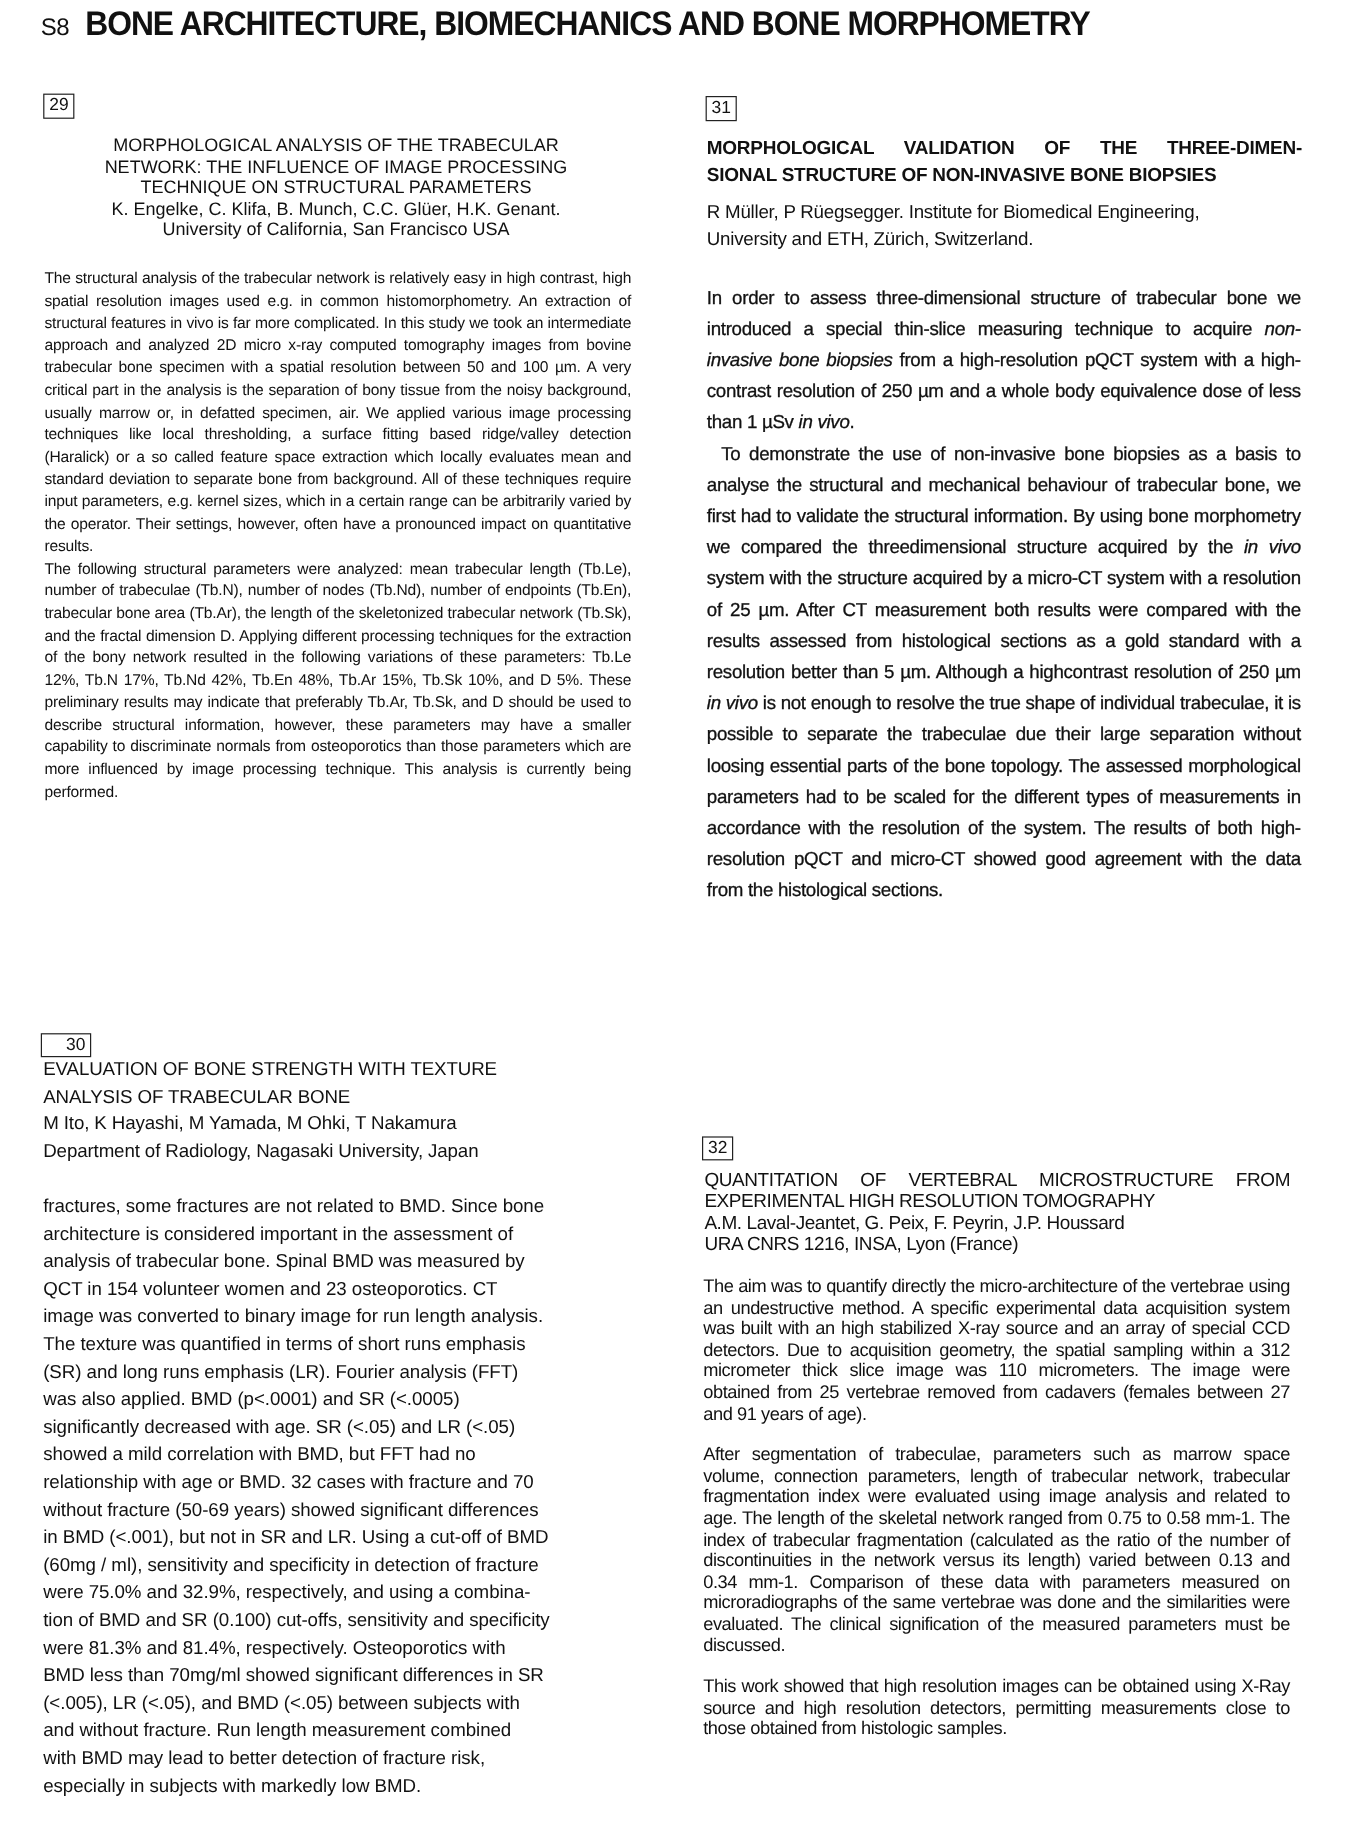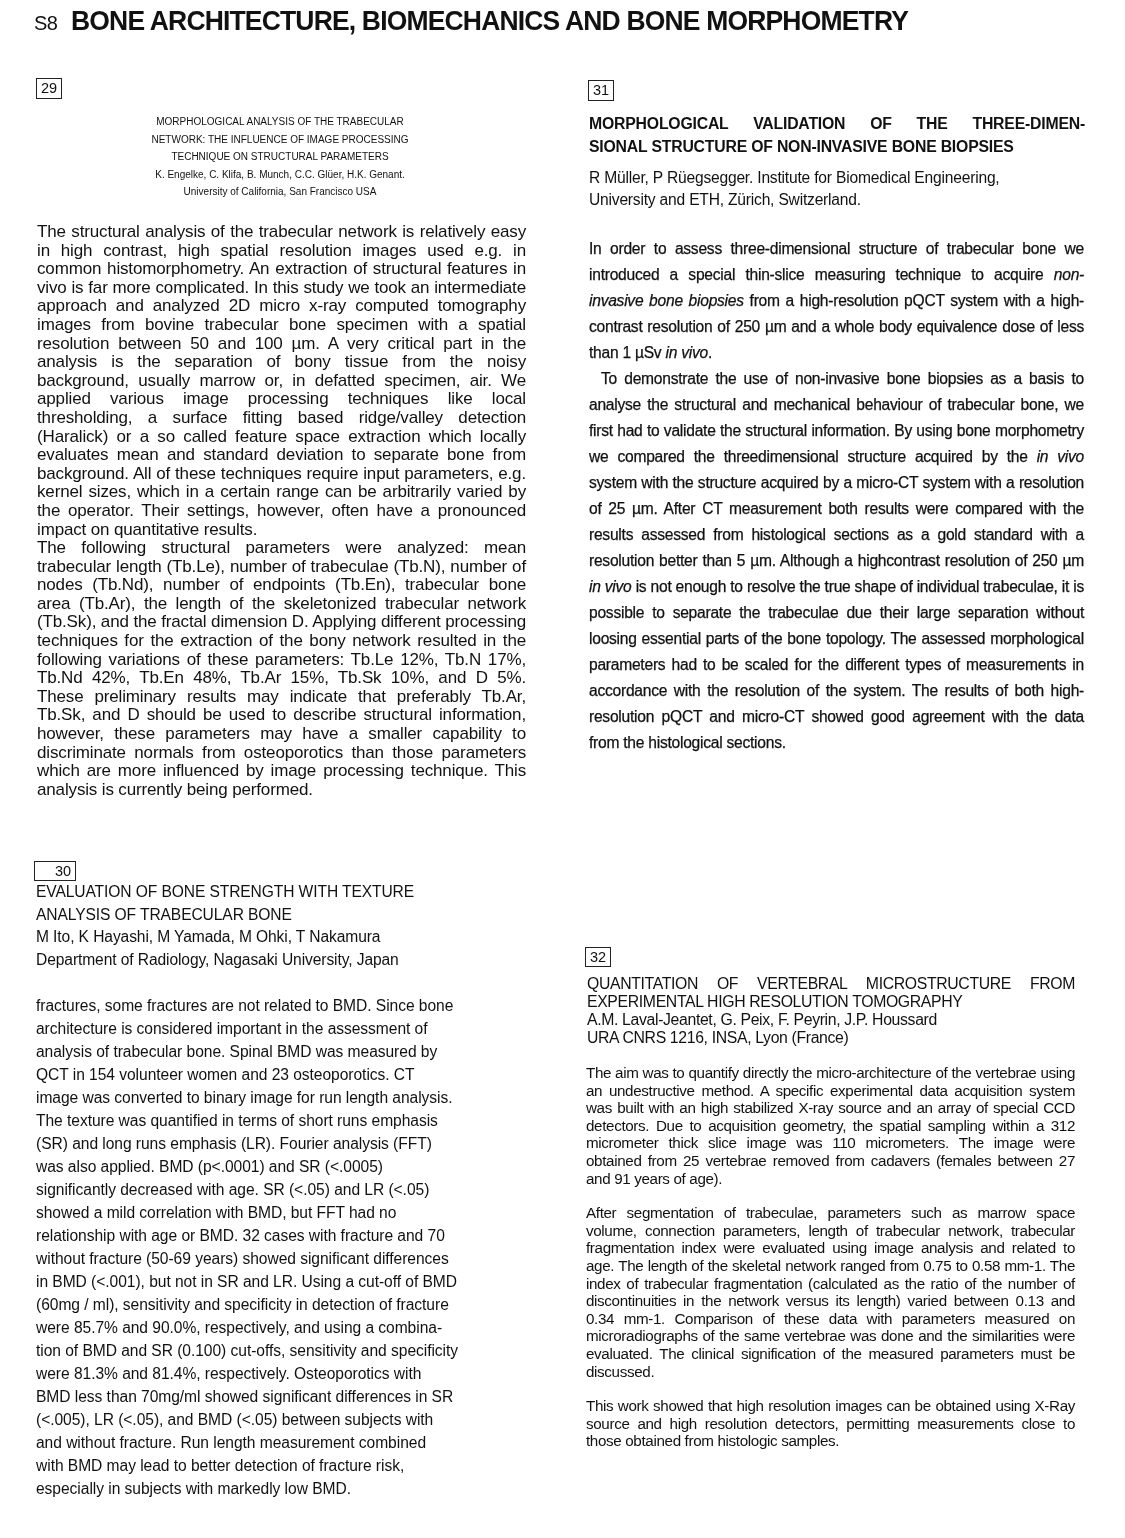--- a/index.html
+++ b/index.html
@@ -2,22 +2,22 @@
 <html><head>
 <meta charset="utf-8">
 <style>
   html, body { margin:0; padding:0; background:#ffffff; }
   body { width:1125px; height:1538px; position:relative; overflow:hidden; color:#111; }
   .page-header { position:absolute; left:34px; top:4px; width:1080px; height:40px; white-space:nowrap; }
   .page-num { font-family:"Liberation Sans", sans-serif; font-size:20px; vertical-align:baseline; margin-right:14px; letter-spacing:-0.5px; }
   .page-title { font-family:"Liberation Sans", sans-serif; font-weight:bold; font-size:28.5px; letter-spacing:-0.9px; transform:scaleX(0.93); transform-origin:left; display:inline-block; }
   .abs { position:absolute; }
   .num-box { position:absolute; border:1px solid #222; font-family:"Liberation Sans", sans-serif; font-size:14.5px; line-height:19px; height:19px; padding:0 4px; text-align:center; }
-  .p29-title { font-family:"Liberation Sans", sans-serif; font-size:10px; line-height:17.5px; text-align:center; }
-  .p29-body { font-family:"Liberation Sans", sans-serif; font-size:17px; line-height:18.6px; text-align:justify; letter-spacing:-0.15px; }
+  .p29-title { font-family:"Liberation Sans", sans-serif; font-size:15px; line-height:17.5px; text-align:center; }
+  .p29-body { font-family:"Liberation Sans", sans-serif; font-size:13px; line-height:18.6px; text-align:justify; letter-spacing:-0.15px; }
   .p31-title { font-family:"Liberation Sans", sans-serif; font-weight:bold; font-size:15.8px; line-height:23px; text-align:justify; text-align-last:left; letter-spacing:-0.2px; }
   .p31-auth { font-family:"Liberation Sans", sans-serif; font-size:15.6px; line-height:22px; letter-spacing:-0.2px; }
   .p31-body { font-family:"Liberation Sans", sans-serif; font-size:15.6px; line-height:26px; text-align:justify; letter-spacing:-0.25px; -webkit-text-stroke:0.25px #111; }
   .p31-body p { margin:0; }
   .p31-body p.indent { text-indent:12px; }
   .p30-title { font-family:"Liberation Sans", sans-serif; font-size:15.6px; line-height:22.5px; letter-spacing:-0.1px; }
   .p30-body { font-family:"Liberation Sans", sans-serif; font-size:15.6px; line-height:23px; letter-spacing:-0.05px; }
   .p32-title { font-family:"Liberation Sans", sans-serif; font-size:15.8px; line-height:17.5px; text-align:justify; text-align-last:left; letter-spacing:-0.35px; }
   .p32-body { font-family:"Liberation Sans", sans-serif; font-size:15.2px; line-height:17.6px; text-align:justify; letter-spacing:-0.35px; }
   .p32-body p { margin:0 0 17px 0; }
@@ -72,21 +72,21 @@
   <div>image was converted to binary image for run length analysis.</div>
   <div>The texture was quantified in terms of short runs emphasis</div>
   <div>(SR) and long runs emphasis (LR).  Fourier analysis (FFT)</div>
   <div>was also applied. BMD (p&lt;.0001) and SR (&lt;.0005)</div>
   <div>significantly decreased with age. SR (&lt;.05) and LR (&lt;.05)</div>
   <div>showed a mild correlation with BMD, but FFT had no</div>
   <div>relationship with age or BMD. 32 cases with fracture and 70</div>
   <div>without fracture (50-69 years) showed significant differences</div>
   <div>in BMD (&lt;.001), but not in SR and LR. Using a cut-off of BMD</div>
   <div>(60mg / ml), sensitivity and specificity in detection of fracture</div>
-  <div>were 85.7% and 90.0%, respectively, and using a combina-</div>
+  <div>were 75.0% and 32.9%, respectively, and using a combina-</div>
   <div>tion of BMD and SR (0.100) cut-offs, sensitivity and specificity</div>
   <div>were 81.3% and 81.4%, respectively. Osteoporotics with</div>
   <div>BMD less than 70mg/ml showed significant differences in SR</div>
   <div>(&lt;.005), LR (&lt;.05), and BMD (&lt;.05) between subjects with</div>
   <div>and without fracture. Run length measurement combined</div>
   <div>with BMD may lead to better detection of fracture risk,</div>
   <div>especially in subjects with markedly low BMD.</div>
 </div>
 
 <div class="num-box" style="left:585px; top:947px; height:18px; line-height:18px;">32</div>

